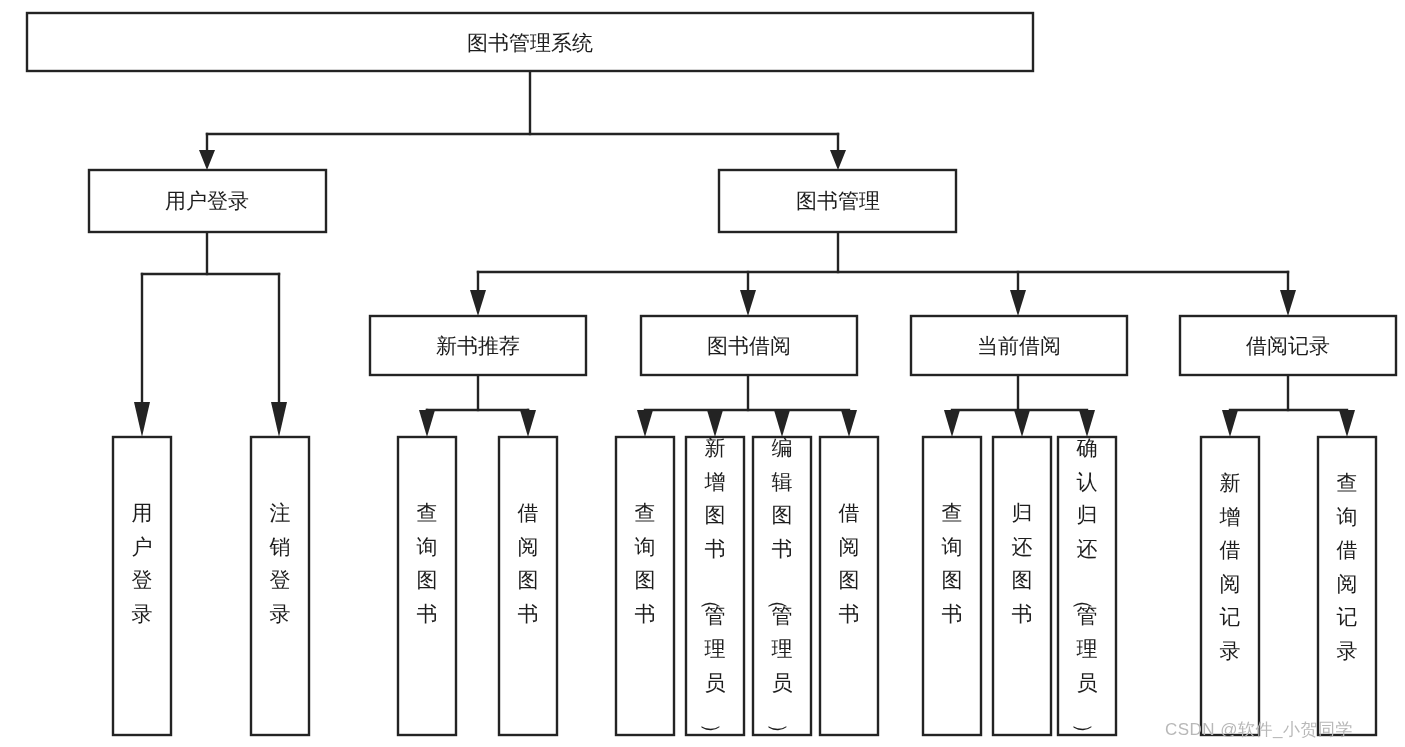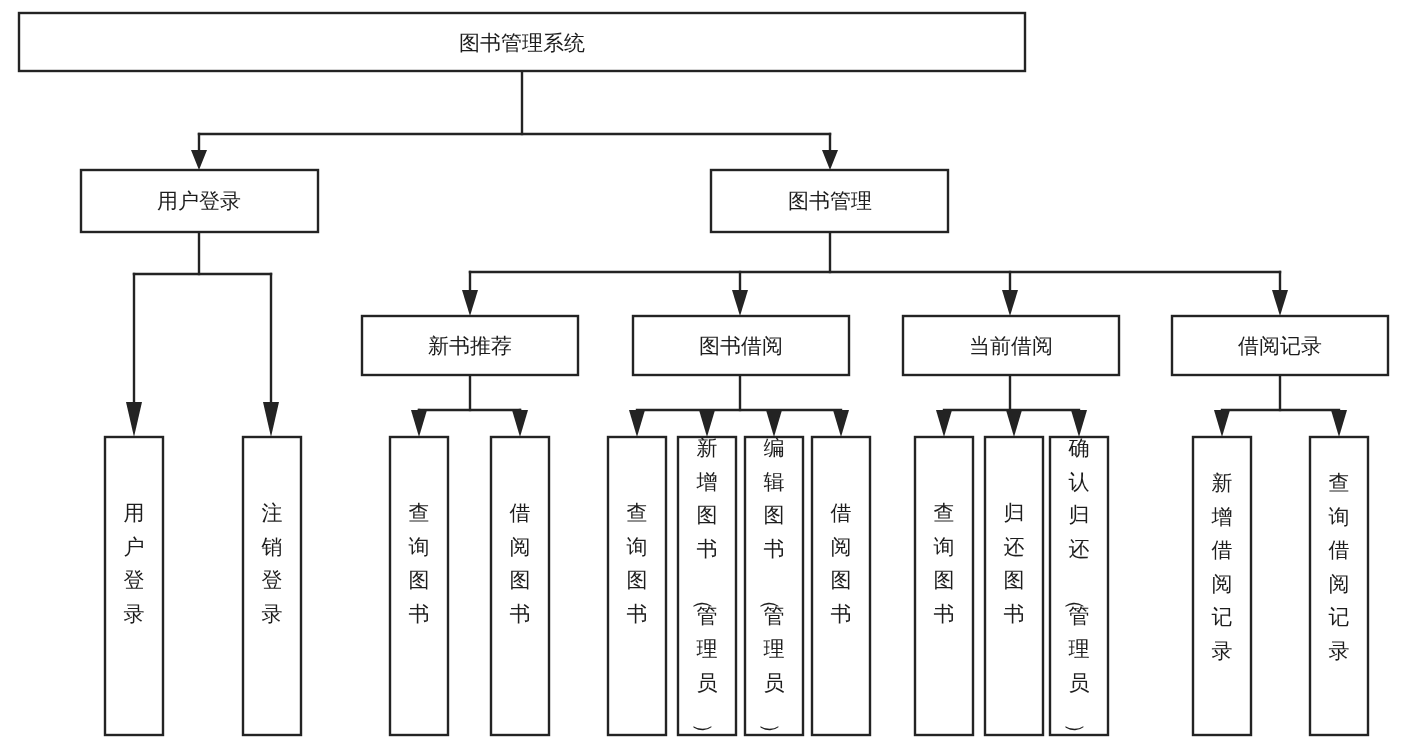--- a/index.html
+++ b/index.html
@@ -11,20 +11,21 @@
     width: 1405px;
     height: 747px;
     font-family: "Liberation Sans", "DejaVu Sans", sans-serif;
     overflow: hidden;
     position: relative;
   }
   #diagram-root {
     position: relative;
     width: 1355px;
     height: 747px;
+    margin-left: 8px;
   }
   svg#flow {
     position: absolute;
     top: 0;
     left: 0;
     width: 1405px;
     height: 747px;
   }
   .node-rect {
     fill: #ffffff;
@@ -220,13 +221,14 @@
       <text class="node-label-v" x="1222" y="490"><tspan x="1222" y="490">新</tspan><tspan x="1222" y="523.5">增</tspan><tspan x="1222" y="557">借</tspan><tspan x="1222" y="590.5">阅</tspan><tspan x="1222" y="624">记</tspan><tspan x="1222" y="657.5">录</tspan></text>
     </g>
 
     <g>
       <rect class="node-rect" x="1310" y="437" width="58" height="298"></rect>
       <text class="node-label-v" x="1339" y="490"><tspan x="1339" y="490">查</tspan><tspan x="1339" y="523.5">询</tspan><tspan x="1339" y="557">借</tspan><tspan x="1339" y="590.5">阅</tspan><tspan x="1339" y="624">记</tspan><tspan x="1339" y="657.5">录</tspan></text>
     </g>
 
   </svg>
 
+  <div class="watermark">CSDN @软件_小贺同学</div>
 </div>
 
 </body></html>

